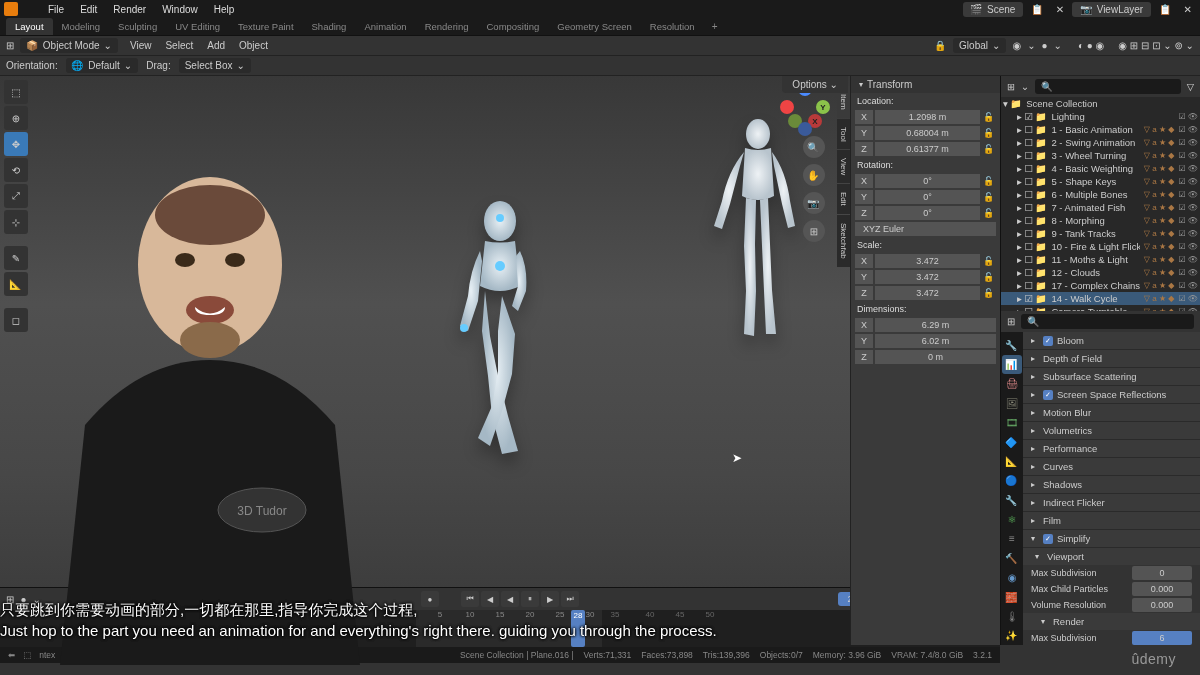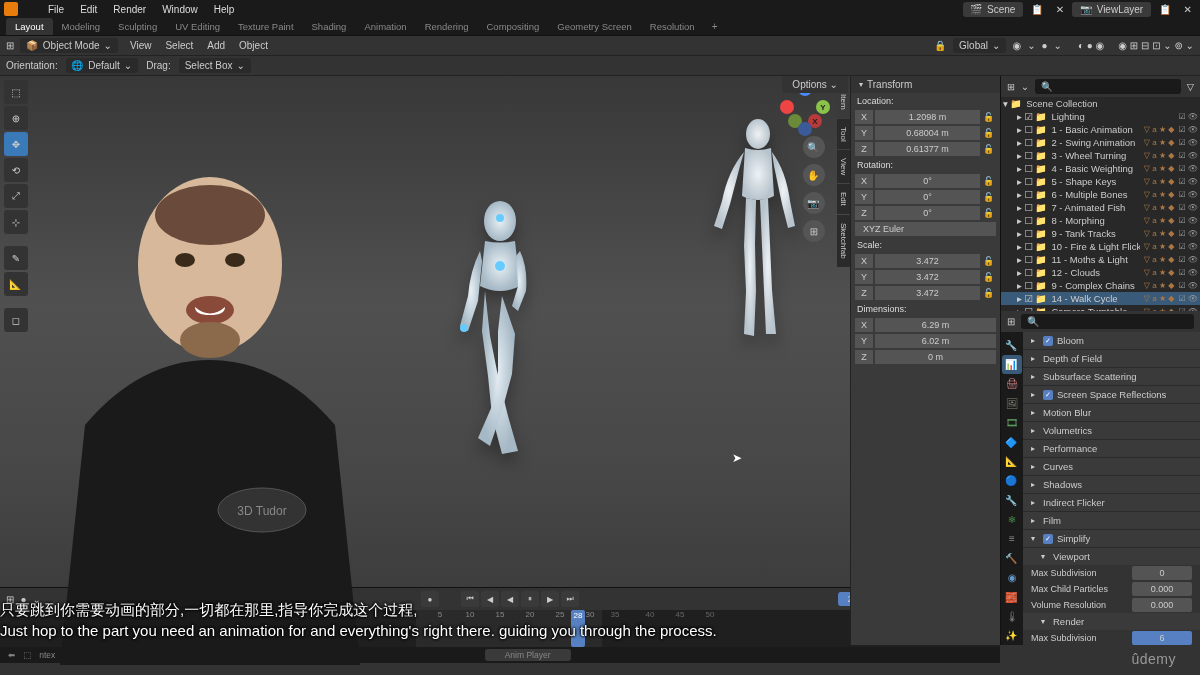--- a/index.html
+++ b/index.html
@@ -385,21 +385,21 @@
             <span class="toggles">☑ 👁</span>
           </div>
           <div class="outliner-item indent1">
             <span>▸ ☐ 📁</span>
             <span class="name">12 - Clouds</span>
             <span class="icons">▽ a ★ ◆</span>
             <span class="toggles">☑ 👁</span>
           </div>
           <div class="outliner-item indent1">
             <span>▸ ☐ 📁</span>
-            <span class="name">9 - Complex Chains</span>
+            <span class="name">17 - Complex Chains</span>
             <span class="icons">▽ a ★ ◆</span>
             <span class="toggles">☑ 👁</span>
           </div>
           <div class="outliner-item indent1 selected">
             <span>▸ ☑ 📁</span>
             <span class="name">14 - Walk Cycle</span>
             <span class="icons">▽ a ★ ◆</span>
             <span class="toggles">☑ 👁</span>
           </div>
           <div class="outliner-item indent1">
@@ -466,21 +466,21 @@
           <div class="prop-section">
             <div class="prop-section-header">Indirect Flicker</div>
           </div>
           <div class="prop-section">
             <div class="prop-section-header">Film</div>
           </div>
           <div class="prop-section">
             <div class="prop-section-header open"><span class="checkbox checked">✓</span> Simplify</div>
           </div>
           <div>
-            <div class="prop-section-header open" style="padding-left:18px">Viewport</div>
+            <div class="prop-section-header open" style="padding-left:12px">Viewport</div>
             <div class="num-field-row">
               <span class="label">Max Subdivision</span>
               <span class="val dark">0</span>
             </div>
             <div class="num-field-row">
               <span class="label">Max Child Particles</span>
               <span class="val dark">0.000</span>
             </div>
             <div class="num-field-row">
               <span class="label">Volume Resolution</span>
@@ -537,20 +537,30 @@
       <div style="position: absolute; inset: 0px 0px 0px 602px; background: rgba(0, 0, 0, 0.25);"></div>
       <div style="position: absolute; top: 0px; bottom: 0px; left: 0px; width: 416px; background: rgba(0, 0, 0, 0.25);"></div>
     </div>
 </div>
 
 <div class="statusbar">
   <span>⬅</span>
   <span>⬚</span>
   <span>ntex</span>
   <span style="margin:0 auto;background:#3a3a3a;padding:1px 20px;border-radius:3px"><span>Anim Player</span></span>
+  <div class="right">
+    <span>Scene Collection | Plane.016 |</span>
+    <span>Verts:71,331</span>
+    <span>Faces:73,898</span>
+    <span>Tris:139,396</span>
+    <span>Objects:0/7</span>
+    <span>Memory: 3.96 GiB</span>
+    <span>VRAM: 7.4/8.0 GiB</span>
+    <span>3.2.1</span>
+  </div>
 </div>
 
 <div class="presenter">
   <svg viewBox="0 0 400 500" width="400" height="500">
     <ellipse cx="210" cy="100" rx="72" ry="88" fill="#d8b89a"></ellipse>
     <ellipse cx="210" cy="50" rx="55" ry="30" fill="#6a4a3a"></ellipse>
     <ellipse cx="185" cy="95" rx="10" ry="7" fill="#3a2a1a"></ellipse>
     <ellipse cx="235" cy="95" rx="10" ry="7" fill="#3a2a1a"></ellipse>
     <ellipse cx="210" cy="145" rx="24" ry="14" fill="#8a4a3a"></ellipse>
     <path d="M 210 150 Q 195 150 195 142 Q 210 155 225 142 Q 225 150 210 150" fill="#fff"></path>

